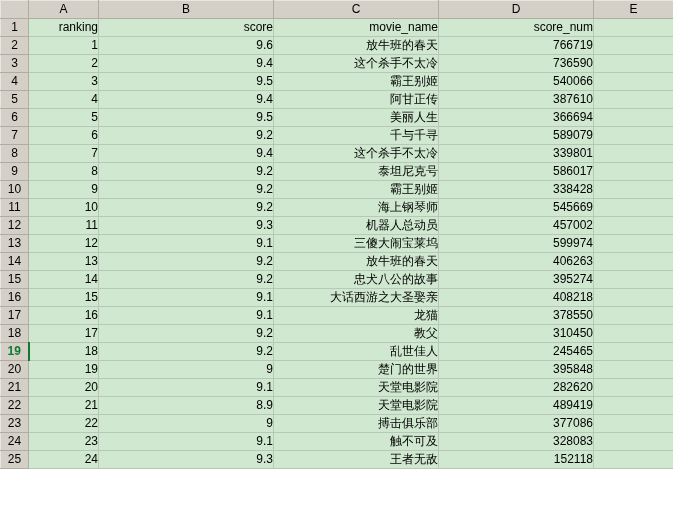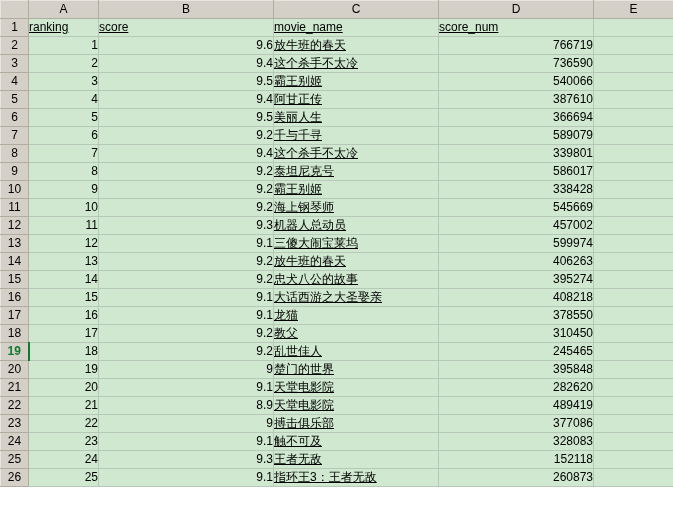--- a/index.html
+++ b/index.html
@@ -76,21 +76,21 @@
   }
   .cell.empty {
     background: #cfe8cf;
   }
   .cell.blankrow {
     background: #ffffff;
     border-right: 1px solid #d0d0d0;
     border-bottom: 1px solid #d0d0d0;
   }
   .num { text-align: right; }
-  .txt { text-align: left; text-decoration: underline; }
+  .txt { text-align: right; }
   .selrow-left {
     border-left: 2px solid #127a2e;
   }
   
   col.c-rh { width: 28px; }
   col.c-a  { width: 70px; }
   col.c-b  { width: 175px; }
   col.c-c  { width: 165px; }
   col.c-d  { width: 155px; }
   col.c-e  { width: 80px; }
@@ -337,24 +337,16 @@
 
       <tr>
         <td class="rowhead">25</td>
         <td class="cell num">24</td>
         <td class="cell num">9.3</td>
         <td class="cell txt">王者无敌</td>
         <td class="cell num">152118</td>
         <td class="cell empty"></td>
       </tr>
 
-      <tr>
-        <td class="rowhead">26</td>
-        <td class="cell num">25</td>
-        <td class="cell num">9.1</td>
-        <td class="cell txt">指环王3：王者无敌</td>
-        <td class="cell num">260873</td>
-        <td class="cell empty"></td>
-      </tr>
 
     </tbody>
   </table>
 </div>
 
 </body></html>

